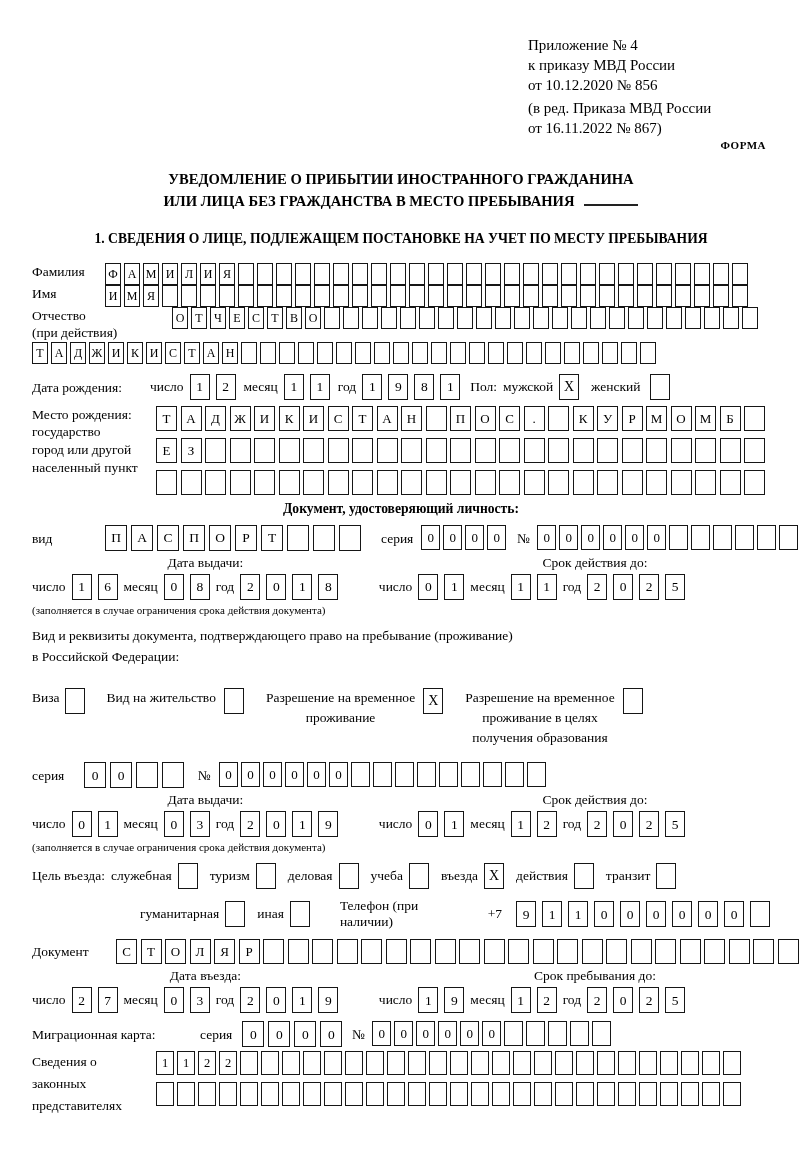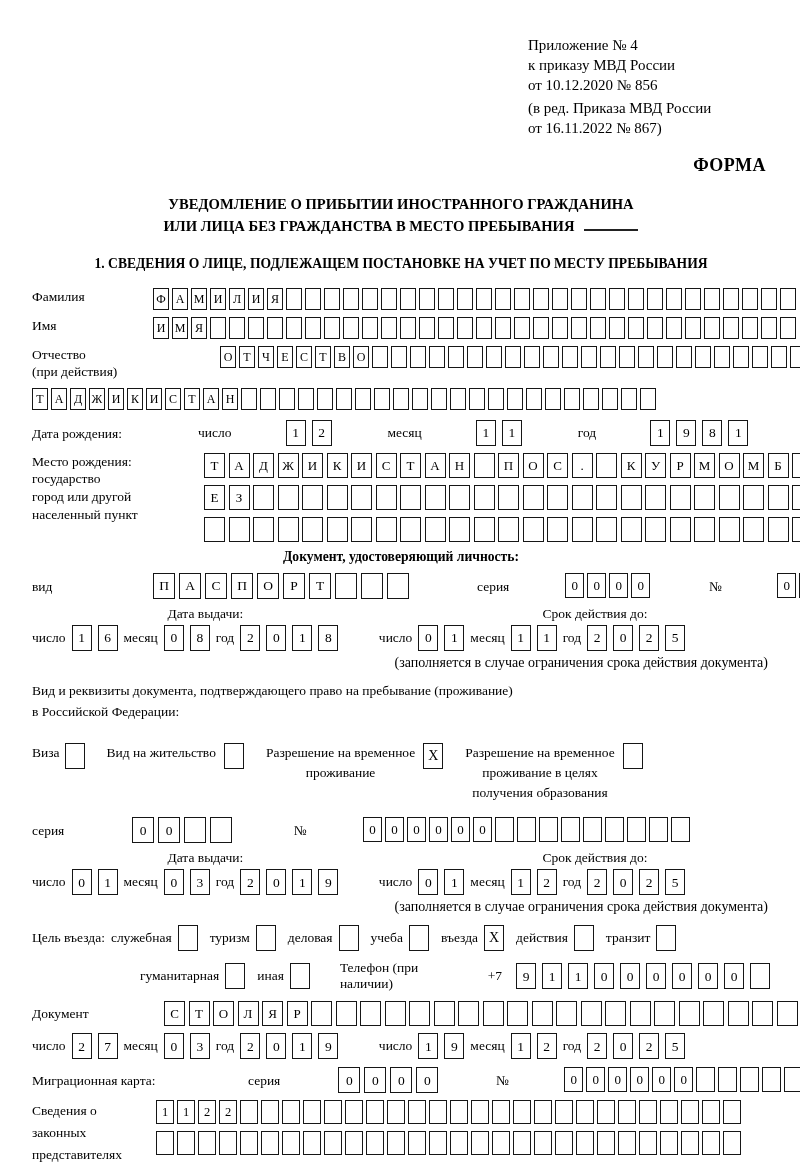--- a/index.html
+++ b/index.html
@@ -4,27 +4,27 @@
 <style>
   html,body{margin:0;padding:0;background:#ffffff;}
   body{width:800px;height:1163px;overflow:hidden;color:#000;
        font-family:"Liberation Serif","DejaVu Serif",serif;}
   .page{padding:36px 30px 0 32px;box-sizing:border-box;width:800px;}
 
   
   .annex{margin-left:auto;width:242px;font-size:15px;line-height:1.32;}
   .annex div{white-space:nowrap;}
   .annex .ed{margin-top:4px;}
-  .forma{margin-top:16px;text-align:right;font-weight:bold;font-size:18px;letter-spacing:.5px;padding-right:4px;}
+  .forma{text-align:right;font-weight:bold;font-size:11px;letter-spacing:.5px;padding-right:4px;}
   .title{margin-top:18px;text-align:center;font-weight:bold;font-size:14.6px;line-height:1.5;}
   .t-underline{display:inline-block;width:54px;border-bottom:2px solid #222;margin-left:10px;vertical-align:baseline;}
   .sect{margin-top:18px;margin-bottom:16px;text-align:center;font-weight:bold;font-size:13.6px;}
 
   
-  .row{display:flex;align-items:flex-start;margin-bottom:7px;gap:48px;}
+  .row{display:flex;align-items:flex-start;}
   .lbl{font-size:13.5px;line-height:1.3;flex:none;}
   .stack .lbl{display:block;}
   .boxes{display:flex;flex-wrap:nowrap;align-items:flex-start;}
   .bx{display:inline-flex;align-items:center;justify-content:center;box-sizing:border-box;
       border:1.8px solid #161616;background:#fff;flex:none;line-height:1;}
   .b16 .bx{width:16px;height:22px;margin-right:3px;font-size:12px;}
   .b21 .bx{width:21px;height:25px;margin-right:3.5px;font-size:13px;}
   .b22 .bx{width:22px;height:26px;margin-right:4px;font-size:13.5px;}
   .b19 .bx{width:19px;height:25px;margin-right:3px;font-size:13px;}
   .b18 .bx{width:18px;height:24px;margin-right:3px;font-size:12.5px;}
@@ -34,21 +34,21 @@
 
   .dlab{font-size:13.5px;margin:5px 6px 0 0;}
 
   .center-b{text-align:center;font-weight:bold;font-size:13.6px;margin:6px 0 8px 0;}
   .dtitles{display:flex;font-size:13.5px;margin:4px 0 3px 0;gap:41px;}
   .dtitles .l{flex:0 0 47%;text-align:center;}
   .dtitles .r{flex:1;text-align:center;}
   .dates{display:flex;margin-bottom:4px;}
   .dates .l{flex:0 0 47%;display:flex;}
   .dates .r{flex:1;display:flex;}
-  .footnote{font-size:14px;text-align:right;margin:0 2px 10px 0;}
+  .footnote{font-size:11px;margin:0 2px 10px 0;}
 
   .intro{font-size:13.5px;line-height:1.55;margin-bottom:8px;}
   .opts{display:flex;align-items:flex-start;margin-bottom:14px;}
   .opt{display:flex;align-items:flex-start;margin-top:12px;}
   .opt .optlbl{font-size:13.5px;text-align:center;line-height:1.5;}
   .opt .optlbl span{display:block;}
   .opt .boxes{margin:0 0 0 8px;}
 
   .purp{display:flex;align-items:center;margin-bottom:9px;font-size:13.5px;}
   .purp .boxes{margin:0 12px 0 6px;}
@@ -644,20 +644,24 @@
         <span class="bx"></span>
         <span class="bx"></span>
         <span class="bx"></span>
         <span class="bx"></span>
         <span class="bx"></span>
         <span class="bx"></span>
         <span class="bx"></span>
       </span>
   </div>
 
+  <div class="dtitles">
+    <span class="l">Дата въезда:</span>
+    <span class="r">Срок пребывания до:</span>
+  </div>
   <div class="dates">
     <span class="l">
       <span class="dlab">число</span>
       <span class="boxes bd">
           <span class="bx">2</span>
           <span class="bx">7</span>
         </span>
       <span class="dlab">месяц</span>
       <span class="boxes bd">
           <span class="bx">0</span>

